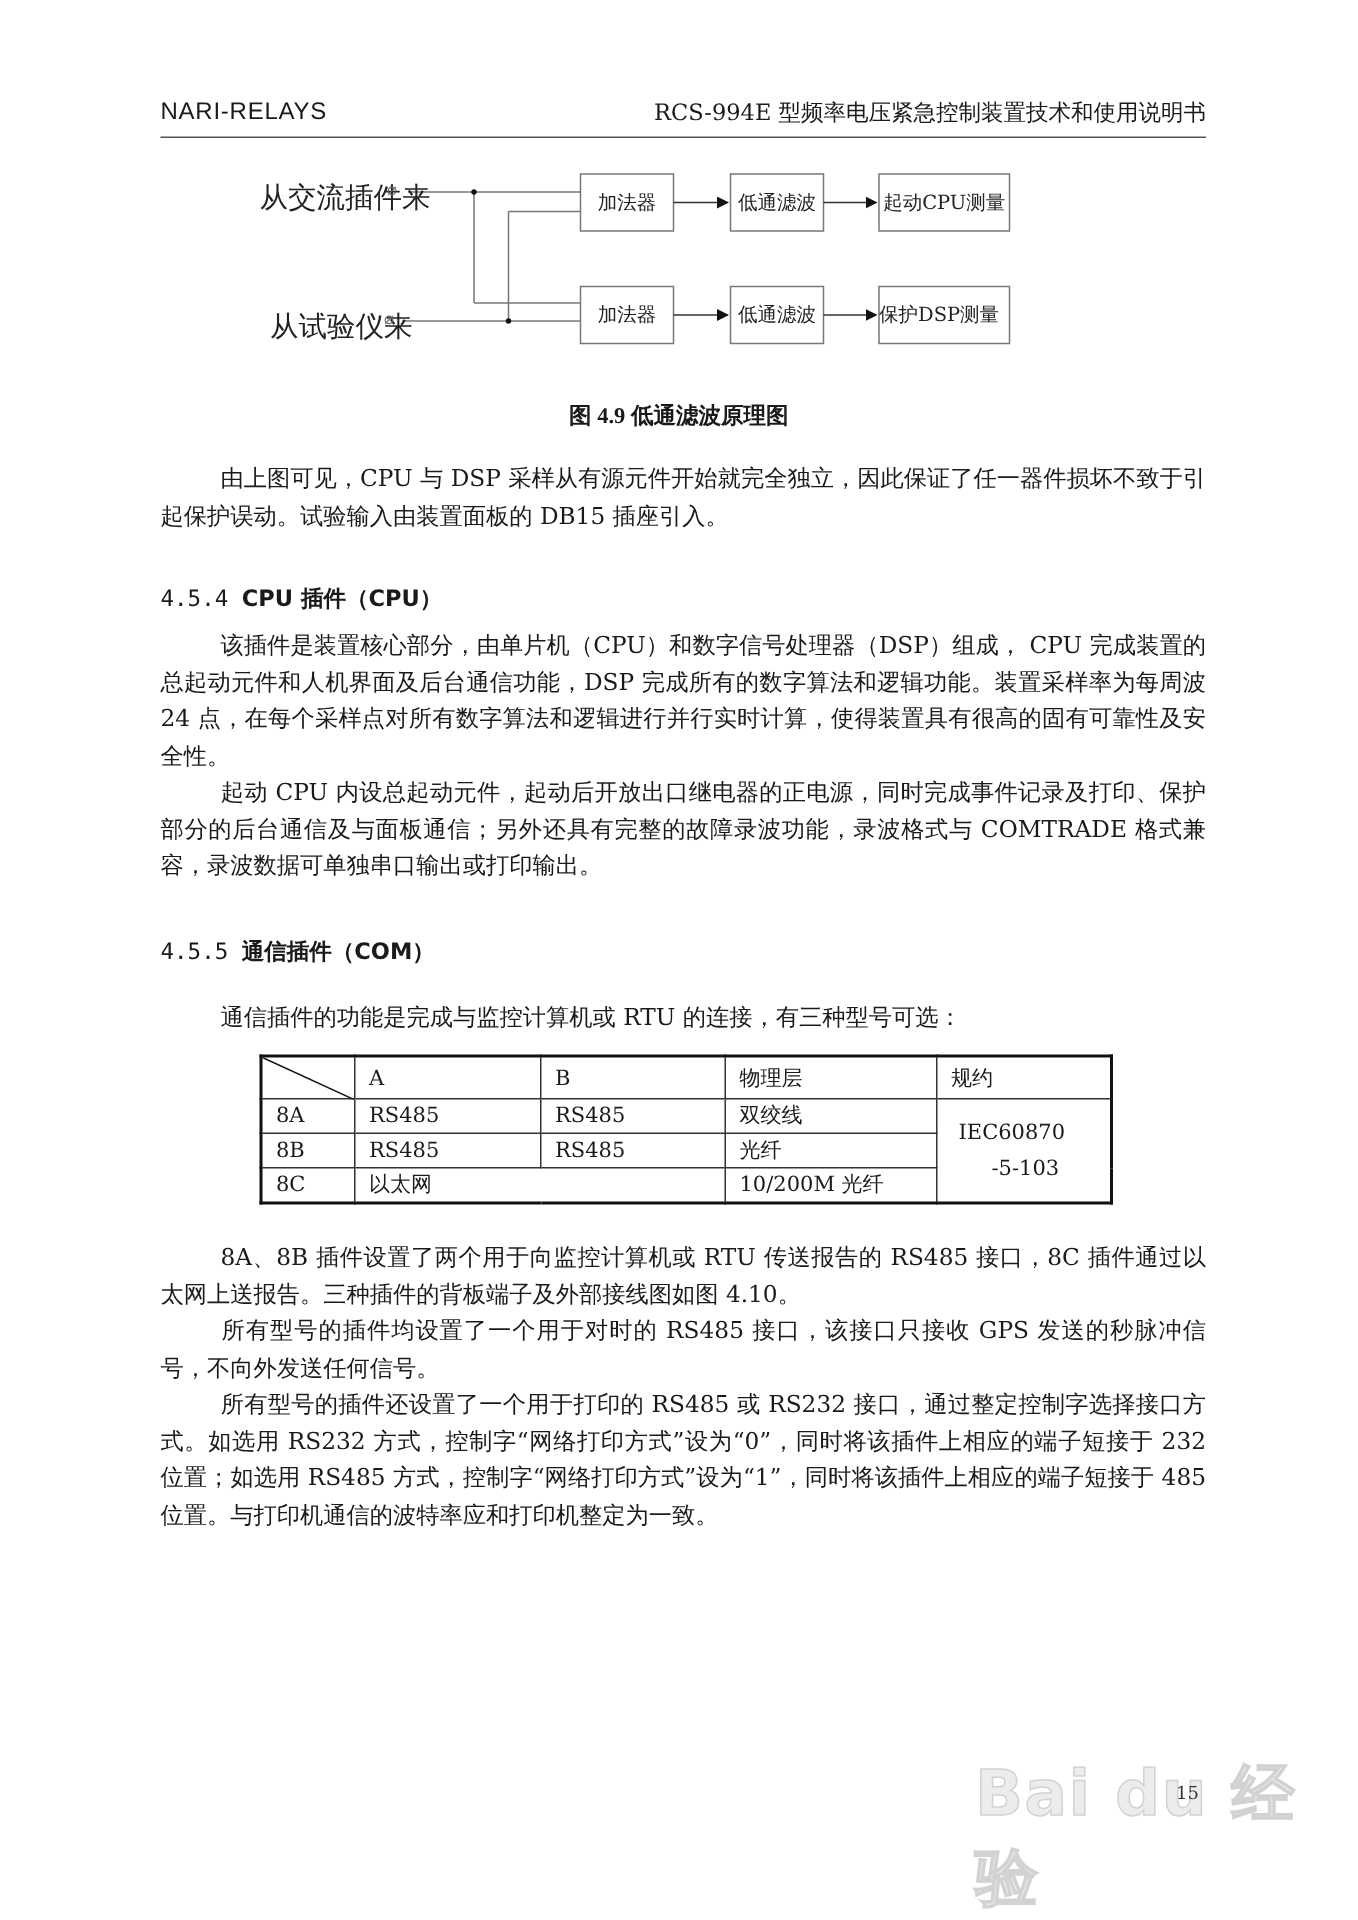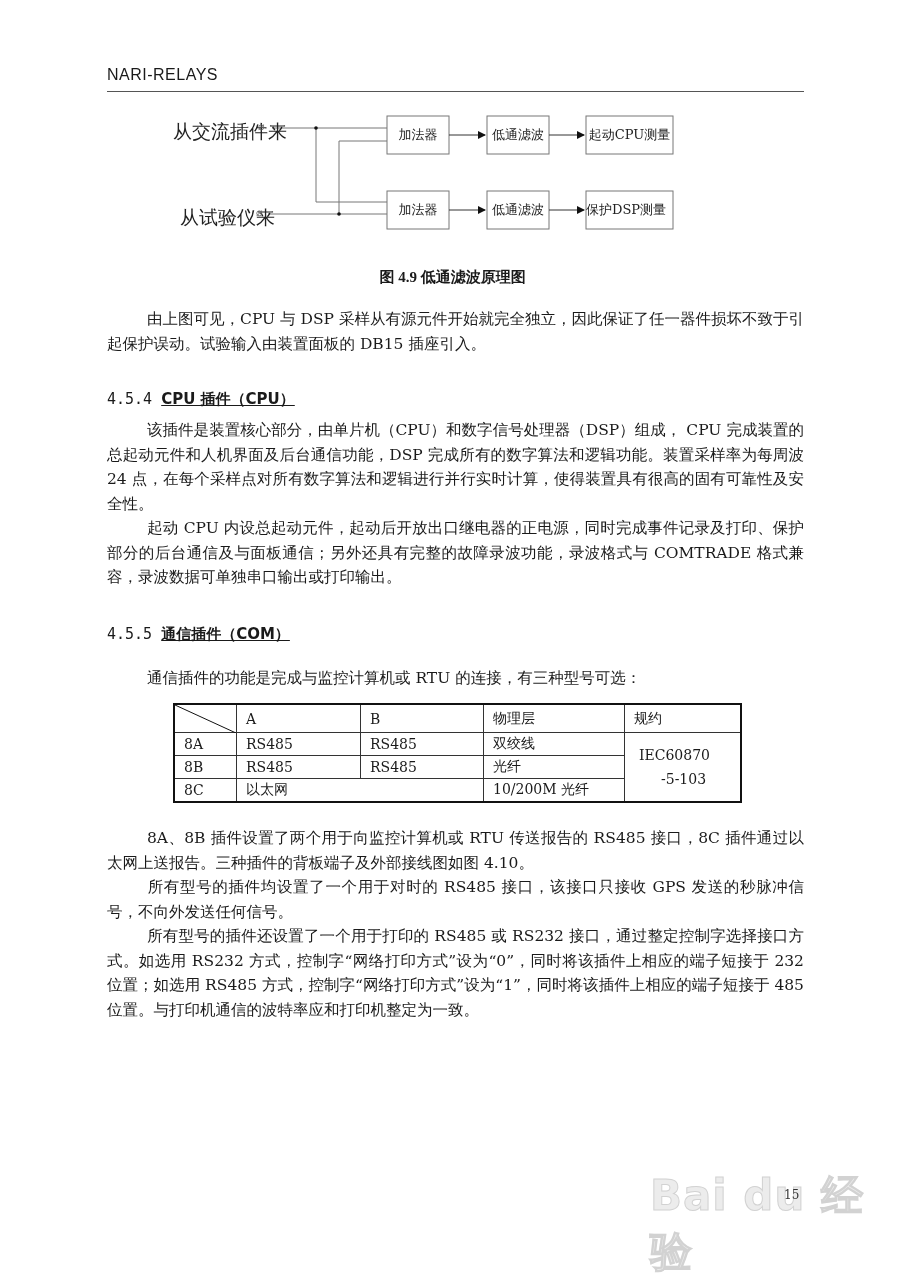--- a/index.html
+++ b/index.html
@@ -13,39 +13,40 @@
   .diagram { position: absolute; left: 0; top: 0; width: 905px; height: 260px; }
   .diagram svg { position: absolute; left: 0; top: 0; }
   .dlabel { position: absolute; font-size: 19px; white-space: nowrap; color: #222; }
   .dbox-text { position: absolute; font-size: 13px; text-align: center; white-space: nowrap; color: #222; }
 
   .caption { position: absolute; left: 0; width: 905px; top: 268px; text-align: center; font-family: Liberation Serif, serif; font-size: 15px; font-weight: bold; }
 
   .para { position: absolute; left: 107px; width: 697px; font-size: 15.5px; line-height: 24.5px; text-align: justify; }
   .para .indent { display: inline-block; width: 40px; }
   .section-title { position: absolute; left: 107px; font-family: "DejaVu Sans Mono", "Liberation Mono", monospace; font-size: 15px; }
-  .section-title .cn { font-family: "DejaVu Sans", sans-serif; font-weight: bold; text-decoration: underline; }
+  .section-title .cn { font-family: "DejaVu Sans", sans-serif; font-weight: bold; }
 
   table.spec { position: absolute; left: 173px; top: 703px; border-collapse: collapse; border: 2px solid #111; font-size: 14px; }
   table.spec td { border: 1px solid #333; padding: 0 0 0 9px; height: 22px; vertical-align: middle; white-space: nowrap; }
   table.spec td.diag { position: relative; padding: 0; }
   table.spec td.diag svg { position: absolute; left: 0; top: 0; }
   table.spec td.proto { padding-left: 14px; line-height: 24px; }
   table.spec td.proto .l2 { display: block; padding-left: 22px; }
 
   .watermark { position: absolute; left: 640px; top: 1150px; width: 230px; height: 110px; color: #d8d8d8; font-family: "DejaVu Sans", sans-serif; }
   .watermark .brand { position: absolute; left: 10px; top: 18px; font-size: 42px; font-weight: bold; color: #ececec; -webkit-text-stroke: 1px #d2d2d2; letter-spacing: 1px; }
   .watermark .site { position: absolute; left: 14px; top: 70px; font-size: 25px; color: #efefef; -webkit-text-stroke: 1px #d2d2d2; }
   .page-number { position: absolute; left: 784px; top: 1188px; font-size: 12px; color: #333; }
 </style>
 </head>
 <body>
 
 <div class="header">
   <span class="left">NARI-RELAYS</span>
+  <span class="right">RCS-994E 型频率电压紧急控制装置技术和使用说明书</span>
 </div>
 <div class="header-rule"></div>
 
 <div class="diagram">
   <svg width="905" height="260" viewBox="0 0 905 260">
     <defs>
       <marker id="arr" markerWidth="8" markerHeight="8" refX="7" refY="4" orient="auto">
         <path d="M0,0 L8,4 L0,8 z" fill="#111"></path>
       </marker>
     </defs>

